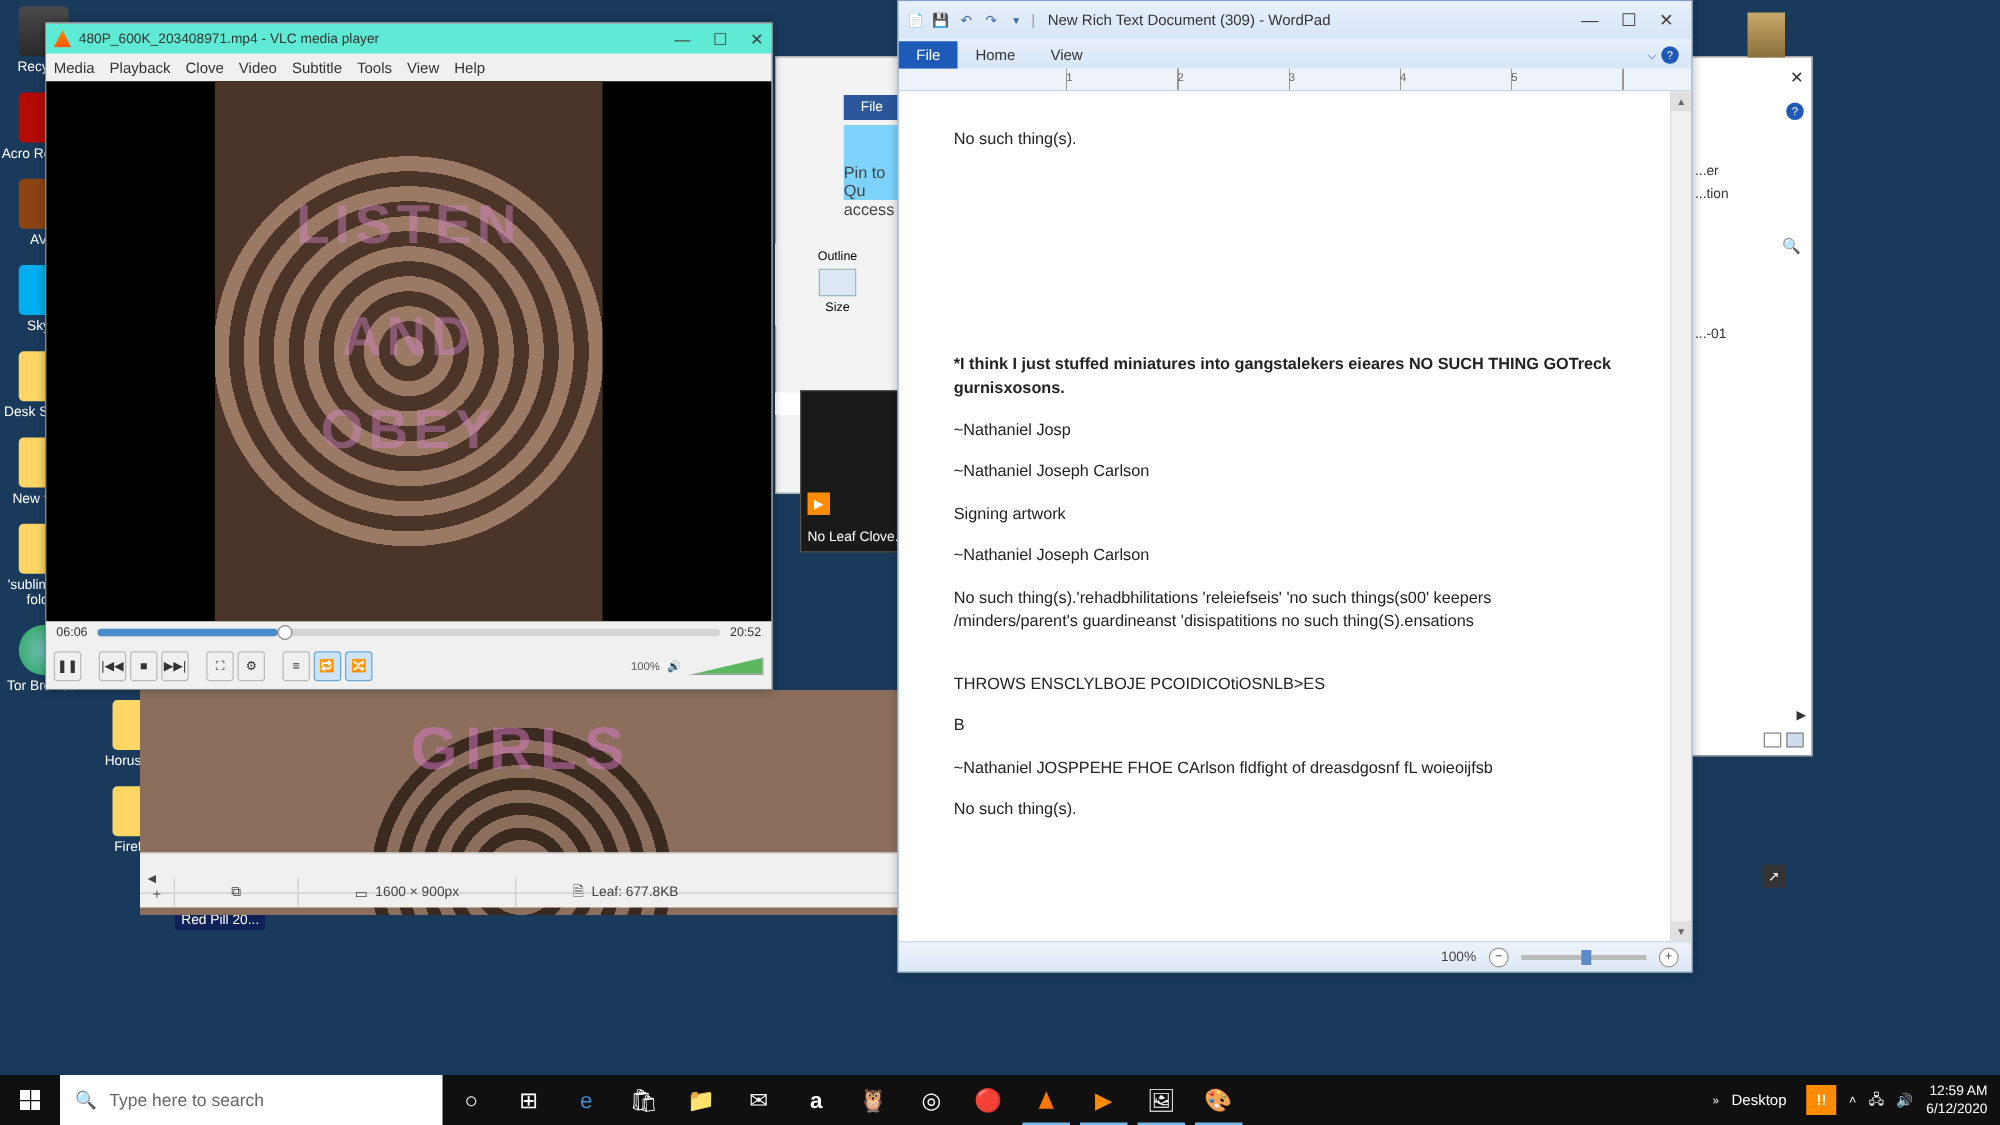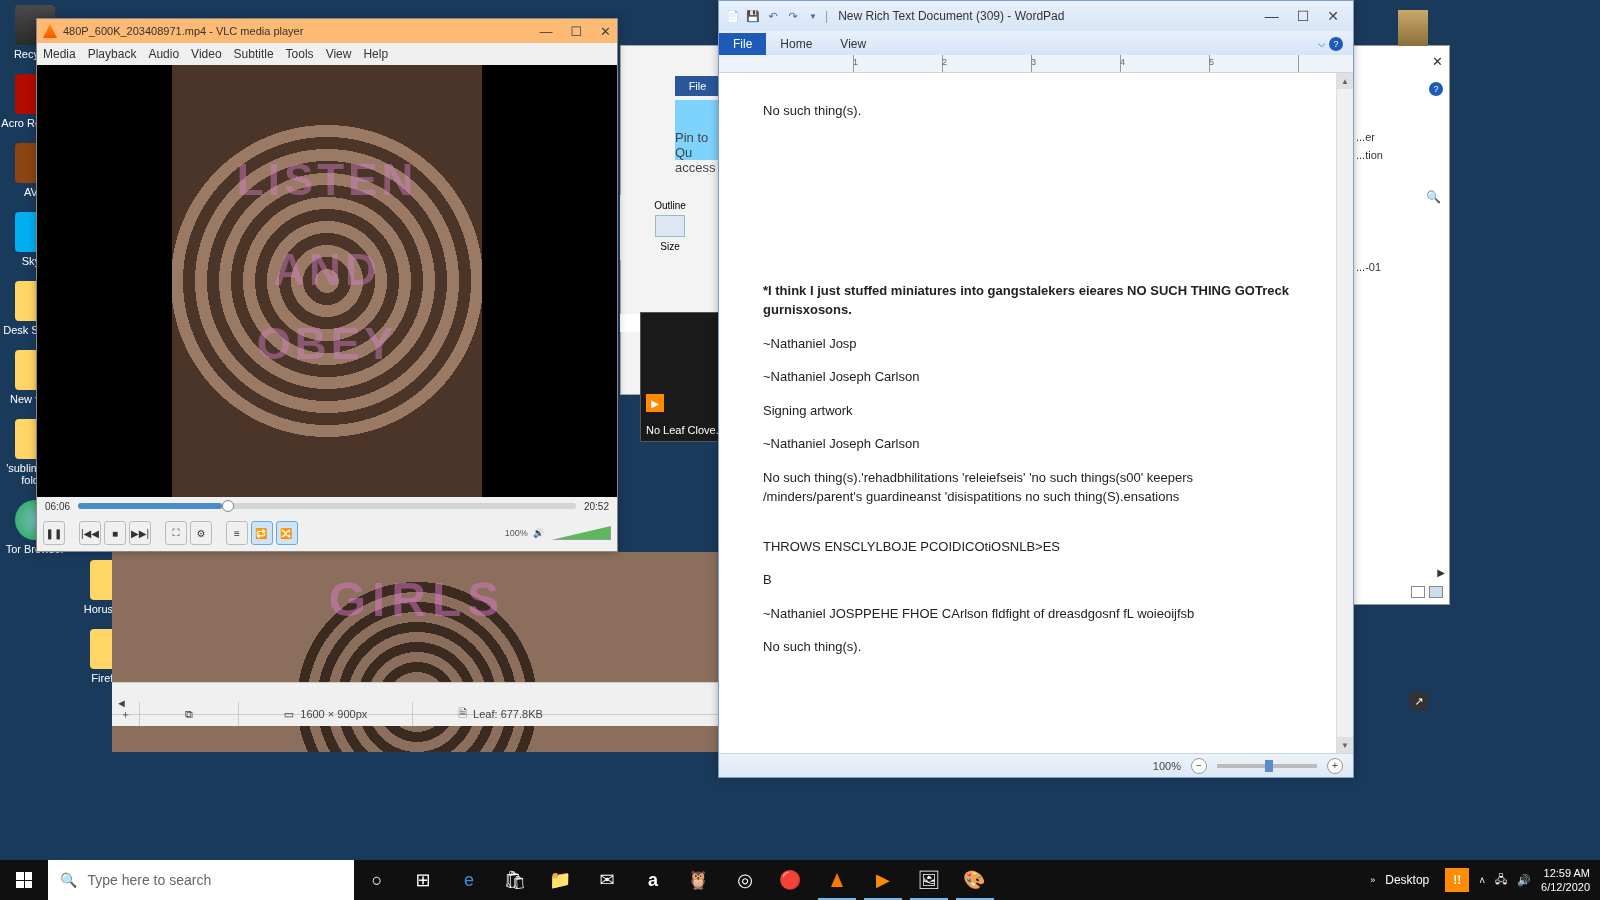--- a/index.html
+++ b/index.html
@@ -25,31 +25,31 @@
 .bg-word-ribbon { position: absolute; left: 620px; top: 195px; width: 100px; height: 65px; background: #f3f3f3; font-size: 10px; padding: 5px; }
 .bg-word-file { position: absolute; left: 675px; top: 76px; width: 45px; height: 20px; background: #2b579a; color: #fff; font-size: 11px; display: flex; align-items: center; justify-content: center; }
 .bg-word-pin { position: absolute; left: 675px; top: 100px; width: 45px; height: 60px; background: #7dd3fc; font-size: 13px; text-align: left; padding-top: 30px; color: #444; }
 .bg-explorer-partial { position: absolute; left: 1350px; top: 45px; width: 100px; height: 560px; background: #fff; border: 1px solid #999; font-size: 11px; padding: 5px; color: #333; }
 
 .bg-music { position: absolute; left: 640px; top: 312px; width: 80px; height: 130px; background: #1a1a1a; border: 1px solid #555; }
 .bg-music-ctrl { position: absolute; left: 620px; top: 314px; width: 100px; height: 18px; background: #fff; display: flex; justify-content: flex-end; gap: 14px; padding-right: 8px; font-size: 11px; color: #555; }
 .bg-music-icon { position: absolute; left: 646px; top: 394px; width: 18px; height: 18px; background: #ff8c00; display:flex; align-items:center; justify-content:center; color:#fff; font-size:10px; }
 .bg-music-label { position: absolute; left: 646px; top: 424px; color: #fff; font-size: 11px; }
 
-.bottom-image-window { position: absolute; left: 112px; top: 552px; width: 610px; height: 200px; background: #000; overflow: hidden; text-align: right; }
+.bottom-image-window { position: absolute; left: 112px; top: 552px; width: 610px; height: 180px; background: #000; overflow: hidden; text-align: right; }
 .bottom-image-window .spiral { width: 100%; height: 300px; background: radial-gradient(circle, #8b6f5c 0 10px, #3a2a20 10px 20px, #8b6f5c 20px 30px, #3a2a20 30px 40px, #8b6f5c 40px 50px, #3a2a20 50px 60px, #8b6f5c 60px 70px, #3a2a20 70px 80px, #8b6f5c 80px 90px, #3a2a20 90px 100px, #8b6f5c 100px 110px, #3a2a20 110px 120px, #8b6f5c 120px); position: relative; }
 .bottom-image-text { position: absolute; left: 50%; top: 20px; transform: translateX(-50%); color: rgba(220,120,200,.5); font-size: 48px; font-weight: bold; letter-spacing: 6px; }
 .image-status { position: absolute; left: 112px; top: 682px; width: 610px; height: 44px; background: #f0f0f0; border-top: 1px solid #ccc; display: flex; align-items: center; font-size: 11px; color: #444; }
 .image-status .sb-left { width: 16px; height: 14px; display:inline-block; margin-left:4px; }
 .image-status .sb-item { padding: 0 45px; border-left: 1px solid #ccc; display:flex; align-items:center; gap:6px; height:24px;}
 .image-status .sb-item:first-child { border: none; }
 
 
 .vlc { position: absolute; left: 36px; top: 18px; width: 582px; height: 534px; background: #f0f0f0; border: 1px solid #888; box-shadow: 0 0 8px rgba(0,0,0,.3); }
-.vlc-titlebar { height: 24px; background: #fdba74; display: flex; align-items: center; padding: 12px 6px; font-size: 11px; color: #333; }
+.vlc-titlebar { height: 24px; background: #5eead4; display: flex; align-items: center; padding: 12px 6px; font-size: 11px; color: #333; }
 .vlc-titlebar .cone { width: 14px; height: 14px; background: linear-gradient(#ff8c00,#ff5500); clip-path: polygon(50% 0,100% 100%,0 100%); margin-right: 6px; }
 .vlc-titlebar .winctrl { margin-left: auto; display: flex; gap: 18px; font-size: 13px; color: #444; }
 .vlc-titlebar .winctrl span { cursor: pointer; }
 .vlc-menu { height: 22px; background: #f0f0f0; display: flex; padding: 0 6px; gap: 12px; font-size: 12px; color: #333; align-items: center; }
 .vlc-menu span { cursor: pointer; }
 .vlc-video { width: 100%; height: 432px; background: #000; position: relative; overflow: hidden; display:flex; justify-content:center;}
 .vlc-video .frame { width: 310px; height: 100%; background: radial-gradient(circle at 50% 50%, #9a7a65 0 12px, #4a3528 12px 24px, #9a7a65 24px 36px, #4a3528 36px 48px, #9a7a65 48px 60px, #4a3528 60px 72px, #9a7a65 72px 84px, #4a3528 84px 96px, #9a7a65 96px 108px, #4a3528 108px 120px, #9a7a65 120px 132px, #4a3528 132px 144px, #9a7a65 144px 156px, #4a3528 156px); position: relative; }
 .vlc-video .overlay-text { position: absolute; left: 50%; transform: translateX(-50%); color: rgba(210,130,200,.45); font-weight: bold; font-size: 44px; letter-spacing: 4px; }
 .vlc-seek { height: 18px; background: #f0f0f0; display: flex; align-items: center; padding: 0 8px; font-size: 10px; color: #333; }
 .vlc-seek .track { flex: 1; height: 6px; background: #d4d4d4; margin: 0 8px; position: relative; border-radius: 3px; }
@@ -219,21 +219,21 @@
     <span>480P_600K_203408971.mp4 - VLC media player</span>
     <div class="winctrl">
       <span>—</span>
       <span>☐</span>
       <span>✕</span>
     </div>
   </div>
   <div class="vlc-menu" id="vlc-menu">
       <span>Media</span>
       <span>Playback</span>
-      <span>Audio</span>
+      <span>Clove</span>
       <span>Video</span>
       <span>Subtitle</span>
       <span>Tools</span>
       <span>View</span>
       <span>Help</span>
     </div>
   <div class="vlc-video">
     <div class="frame">
       <div class="overlay-text" style="top:90px;">LISTEN</div>
       <div class="overlay-text" style="top:180px;">AND</div>

